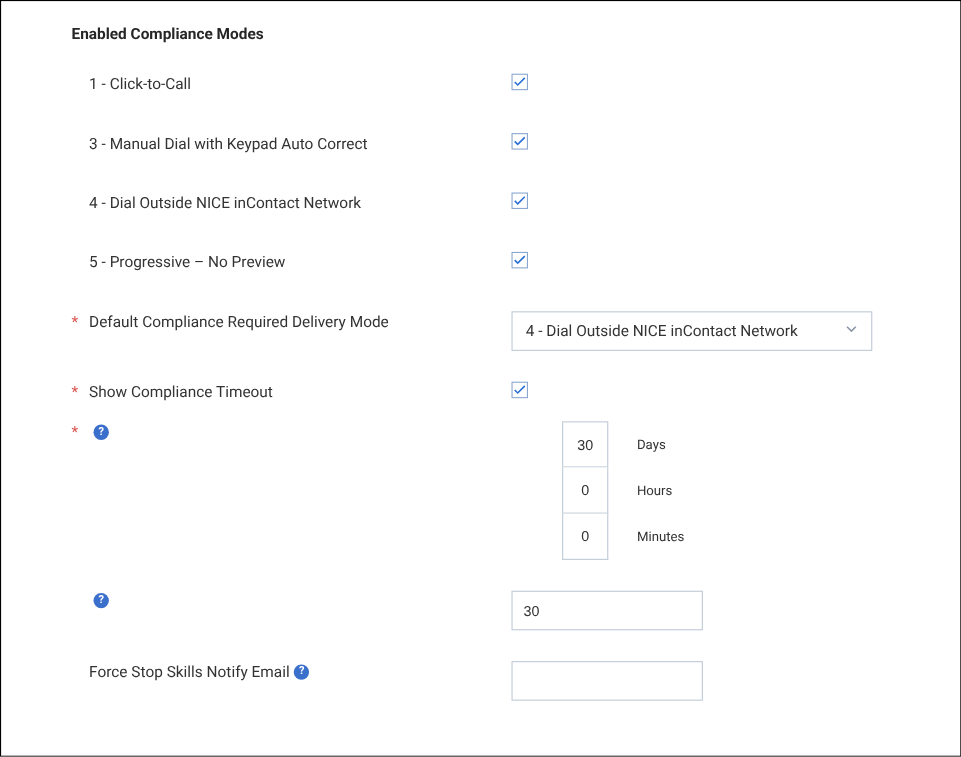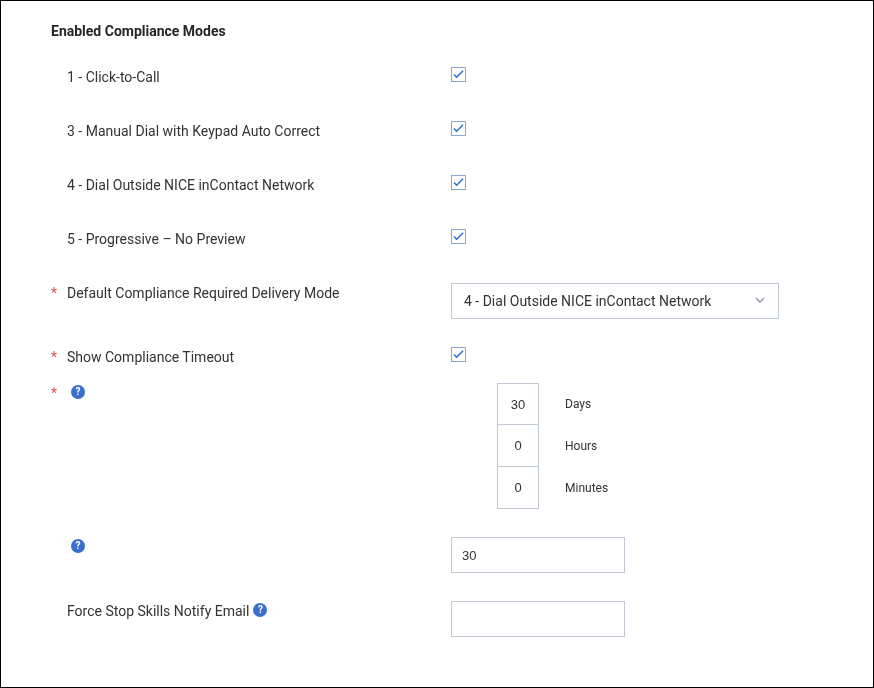--- a/index.html
+++ b/index.html
@@ -8,39 +8,40 @@
       padding: 0;
       font-family: -apple-system, BlinkMacSystemFont, "Segoe UI", Roboto, Helvetica, Arial, sans-serif;
       background: #fff;
       color: #333;
     }
     .page {
       width: 874px;
       height: 688px;
       background: #fff;
       border: 1px solid #000;
-      padding: 22px 50px 0 50px;
+      padding: 22px 50px 0 64px;
       overflow: hidden;
     }
     .section-title {
       font-size: 14px;
       font-weight: 700;
       color: #262626;
       margin-bottom: 28px;
     }
     .form-row {
       display: flex;
       align-items: flex-start;
       margin-bottom: 36px;
     }
     .form-row.mb-tight { margin-bottom: 18px; }
     .form-row.mb-28 { margin-bottom: 28px; }
     .label-col {
       width: 400px;
       display: flex;
+      align-items: center;
       font-size: 14px;
       color: #333;
       padding-top: 2px;
     }
     .req {
       color: #d9534f;
       margin-right: 6px;
       font-size: 14px;
       width: 10px;
       display: inline-block;

